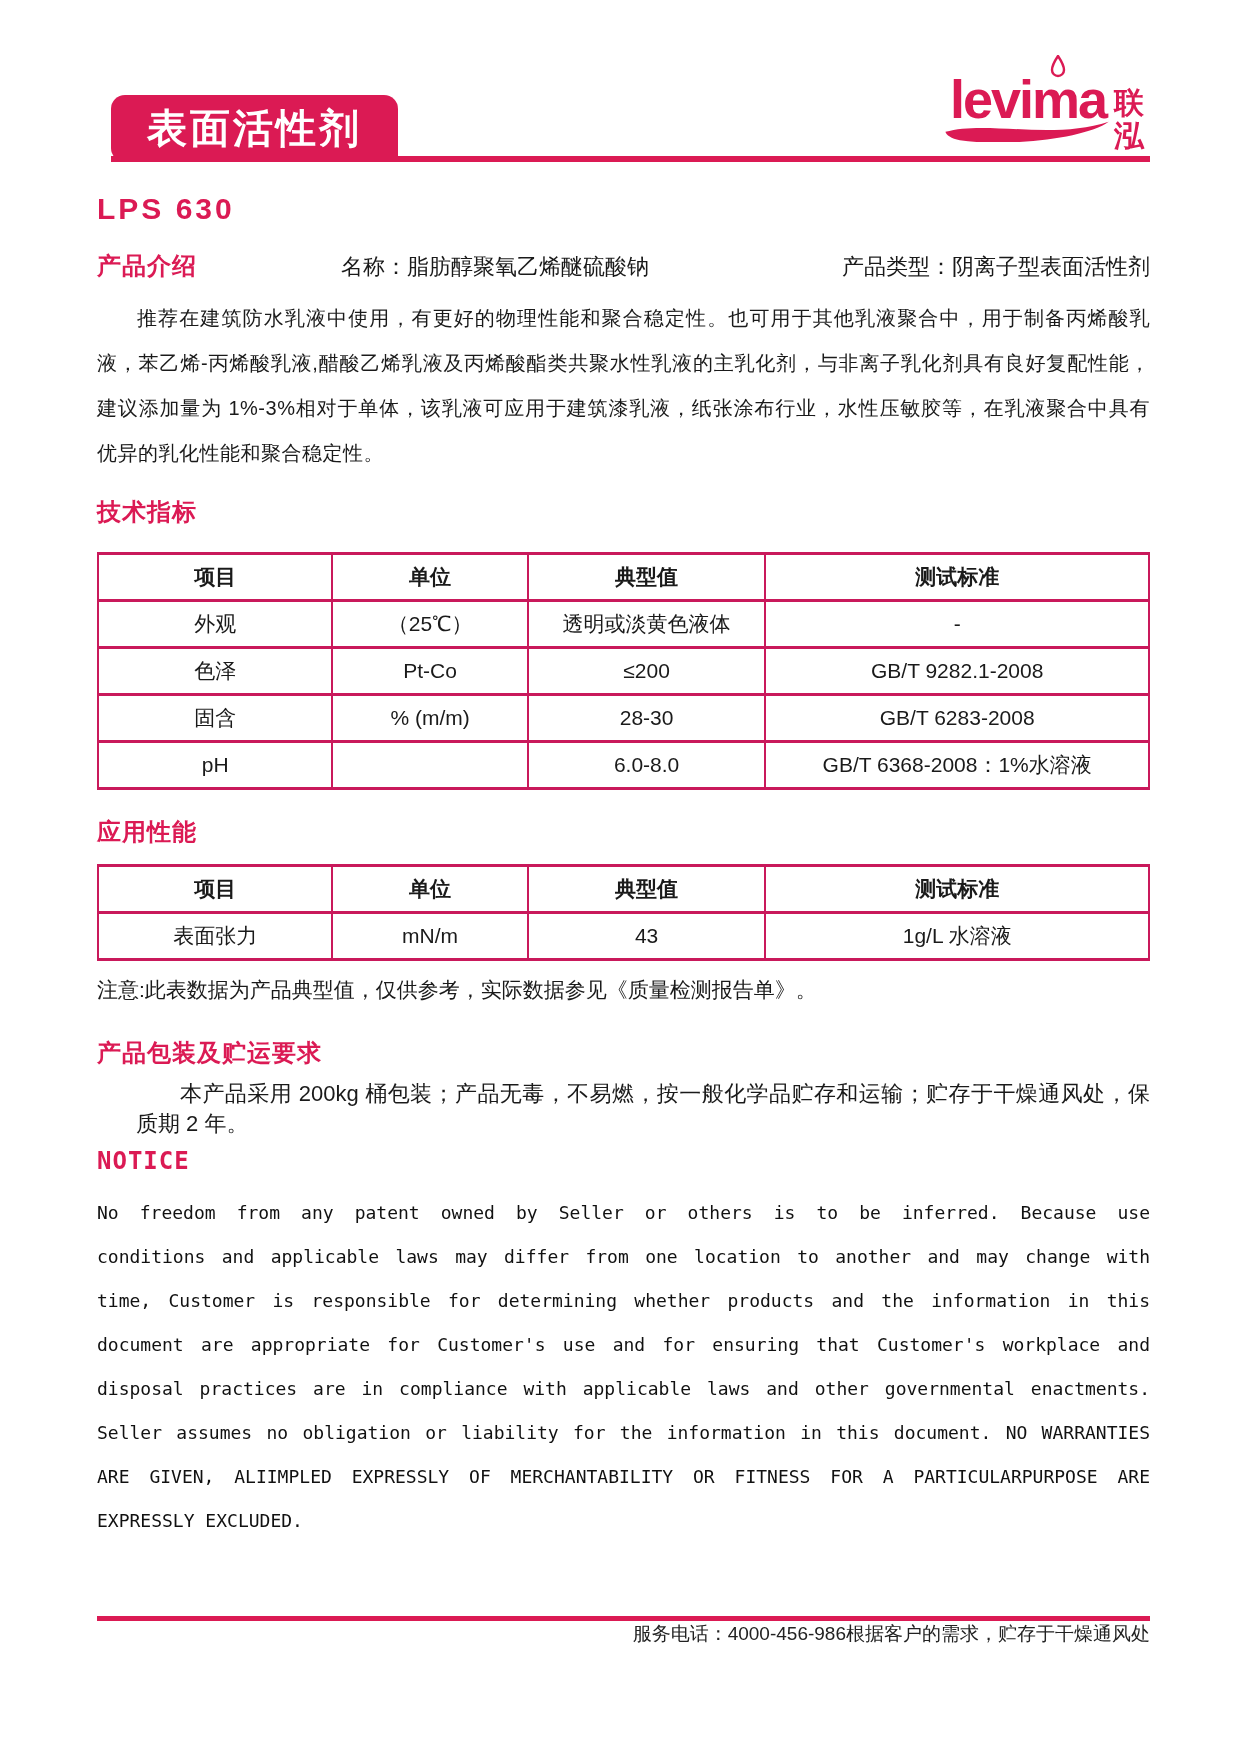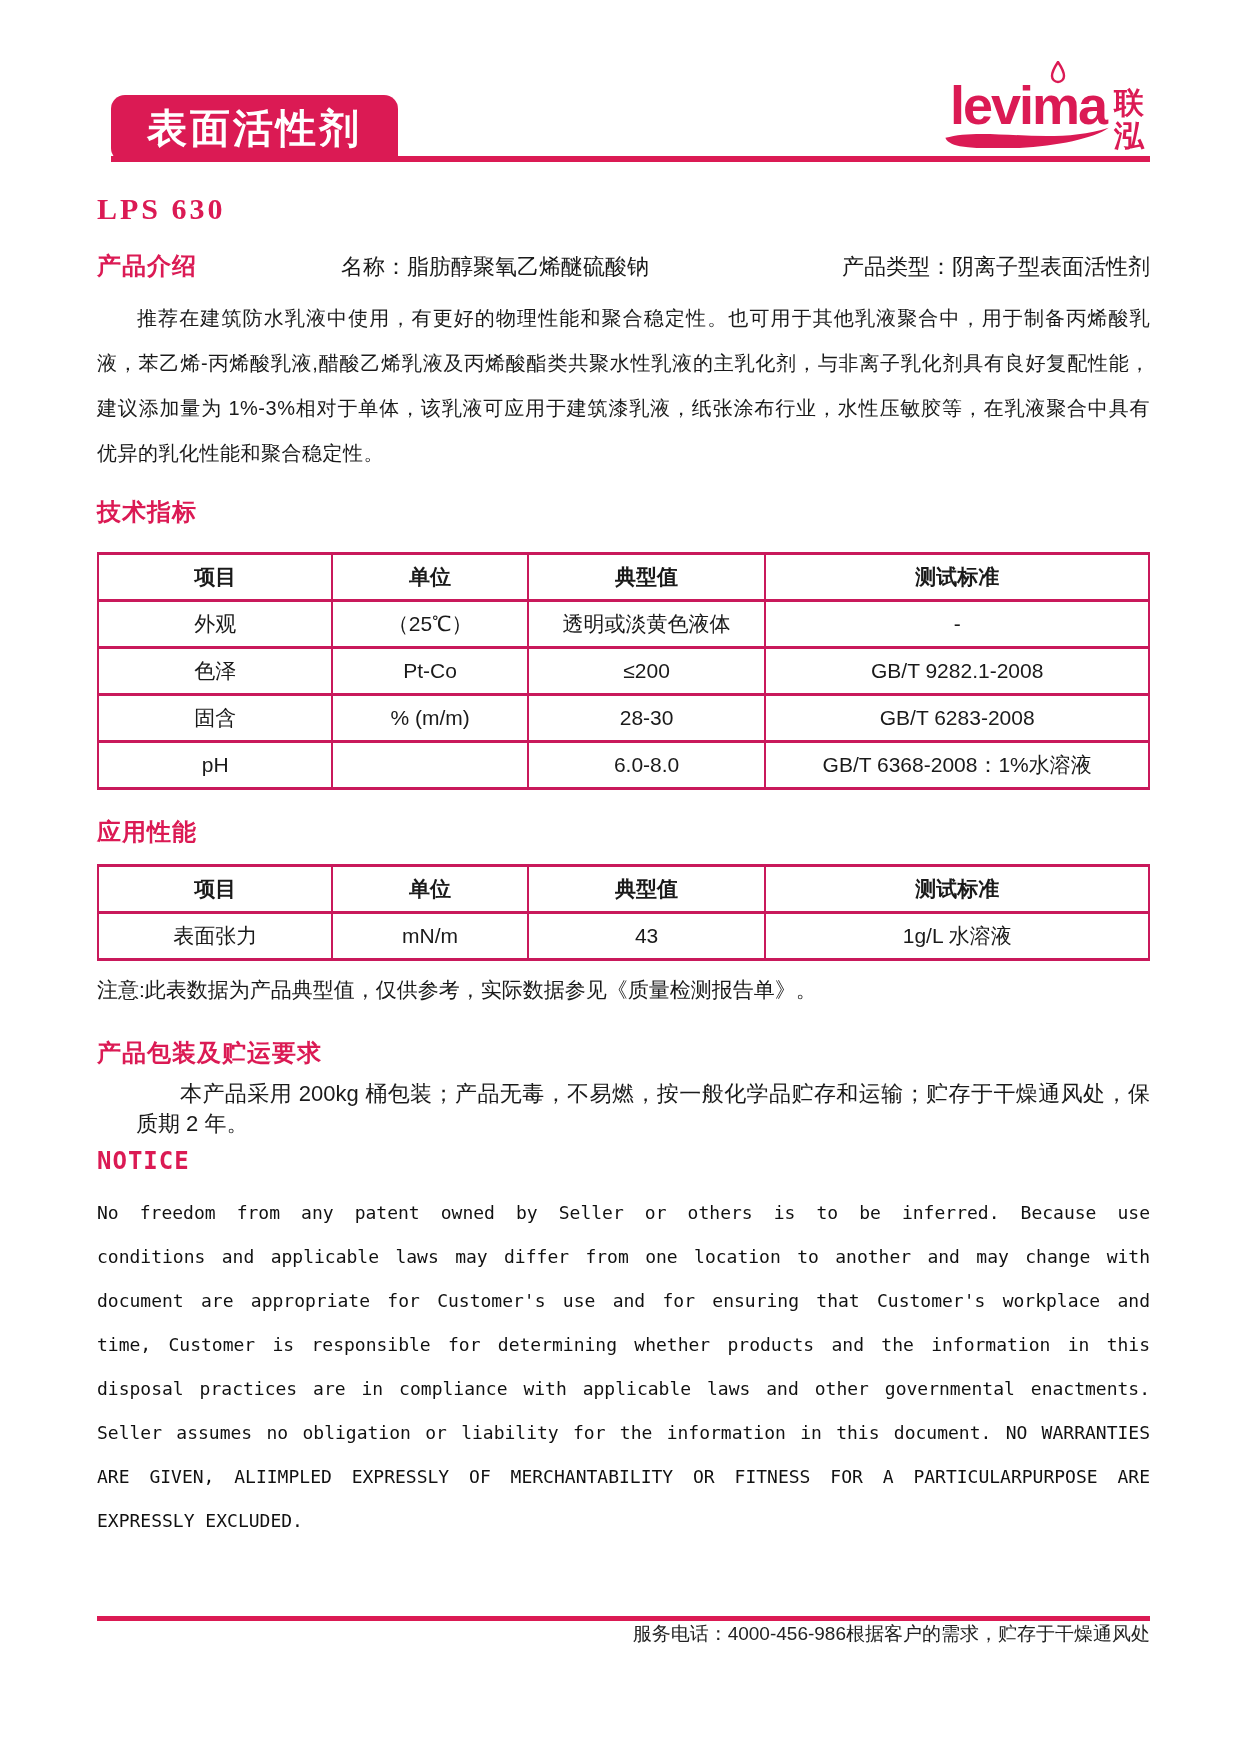--- a/index.html
+++ b/index.html
@@ -29,25 +29,25 @@
   .logo { position:absolute; right:0; bottom:10px; display:flex; align-items:flex-start; gap:8px; }
   .logo-mark { position:relative; padding-bottom:16px; }
   .logo-word {
     font-size:54px; font-weight:bold; color:var(--pink);
     letter-spacing:-2px; line-height:1; display:block;
   }
   .droplet { position:absolute; left:99px; top:-17px; }
   .swoosh { position:absolute; left:-6px; right:-4px; bottom:0; width:calc(100% + 10px); height:22px; }
   .logo-cn {
     width:36px; font-size:30px; font-weight:bold; color:var(--pink);
-    line-height:1.1; word-break:break-all; margin-top:8px;
-  }
-
-  
-  .product-code { margin-top:30px; font-size:30px; font-weight:bold; color:var(--pink); letter-spacing:3px;font-family:Liberation Serif, serif; }
+    line-height:1.1; word-break:break-all; margin-top:14px;
+  }
+
+  
+  .product-code { margin-top:30px; font-size:30px; font-weight:bold; color:var(--pink); letter-spacing:3px; }
   .sec-h { font-size:24px; font-weight:bold; color:var(--pink); letter-spacing:1px; }
   .intro-row { display:flex; align-items:baseline; margin-top:24px; }
   .intro-row .sec-h { flex:0 0 auto; }
   .intro-name { margin-left:144px; font-size:22px; }
   .intro-type { margin-left:auto; font-size:22px; }
 
   
   .para {
     margin-top:14px; font-size:20px; line-height:45px;
     text-align:justify; text-indent:2em; letter-spacing:0.5px;
@@ -188,22 +188,22 @@
 
   <div class="note-line">注意:此表数据为产品典型值，仅供参考，实际数据参见《质量检测报告单》。</div>
 
   <div class="sec-h h-pack">产品包装及贮运要求</div>
   <p class="pack-para">本产品采用 200kg 桶包装；产品无毒，不易燃，按一般化学品贮存和运输；贮存于干燥通风处，保质期 2 年。</p>
 
   <div class="notice-h">NOTICE</div>
   <div class="notice-body">
     <div class="notice-line">No freedom from any patent owned by Seller or others is to be inferred. Because use</div>
     <div class="notice-line">conditions and applicable laws may differ from one location to another and may change with</div>
+    <div class="notice-line">time, Customer is responsible for determining whether products and the information in this</div>
     <div class="notice-line">document are appropriate for Customer's use and for ensuring that Customer's workplace and</div>
-    <div class="notice-line">time, Customer is responsible for determining whether products and the information in this</div>
     <div class="notice-line">disposal practices are in compliance with applicable laws and other governmental enactments.</div>
     <div class="notice-line">Seller assumes no obligation or liability for the information in this document. NO WARRANTIES</div>
     <div class="notice-line">ARE GIVEN, ALIIMPLED EXPRESSLY OF MERCHANTABILITY OR FITNESS FOR A PARTICULARPURPOSE ARE</div>
     <div class="notice-line last">EXPRESSLY EXCLUDED.</div>
   </div>
 
   <div class="footer">
     <div class="footer-rule"></div>
     <div class="footer-row">
       <span>服务电话：4000-456-986</span>

